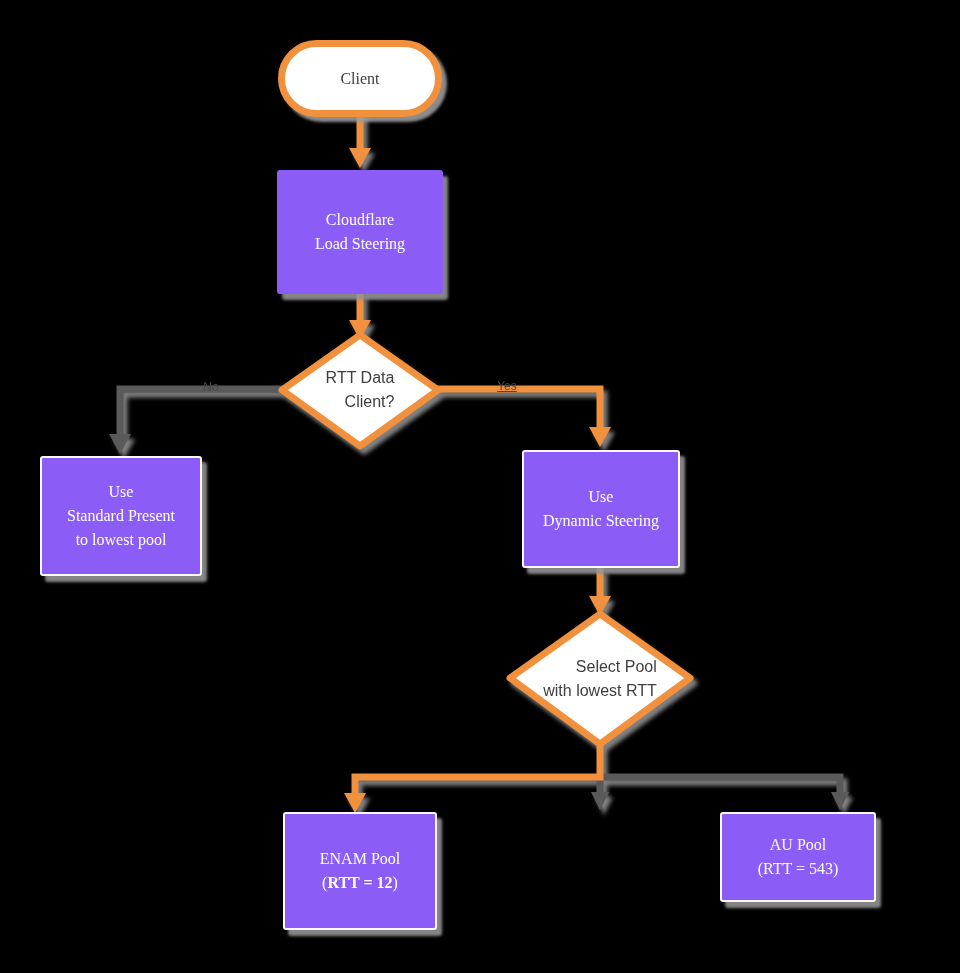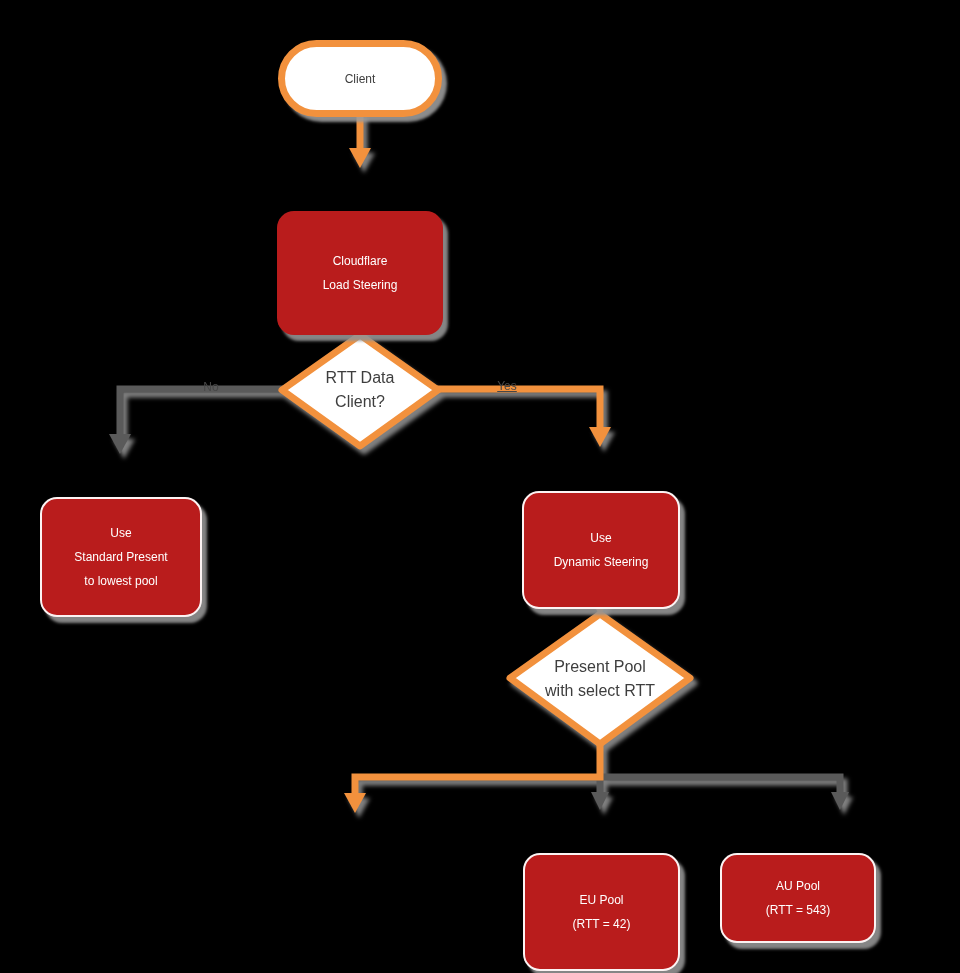--- a/index.html
+++ b/index.html
@@ -6,35 +6,34 @@
   html,body{margin:0;padding:0;background:#000;}
   .canvas{
     position:relative;width:960px;height:973px;background:#000;overflow:hidden;
     font-family:"Liberation Sans", sans-serif;
   }
   .layer{position:absolute;left:0;top:0;}
   svg.connectors{filter:drop-shadow(4px 5px 2px rgba(150,150,150,0.85));}
   .node{
     position:absolute;box-sizing:border-box;
     display:flex;flex-direction:column;justify-content:center;
-    text-align:center;font-size:12px;line-height:24px;
+    text-align:center;font-size:16px;line-height:24px;font-family:Liberation Serif, serif;
   }
   .orange-box{
-    background:#b91c1c;color:#FFFFFF;border-radius:17px;
+    background:#8b5cf6;color:#FFFFFF;border-radius:3px;
     box-shadow:5px 6px 3px rgba(148,148,148,0.9);
-    margin-top:41px;
   }
   .bordered{border:2px solid rgba(255,255,255,0.95);}
   .stadium{
     background:#FFFFFF;color:#3E3E3E;border:7px solid #F2913D;border-radius:45px;
     box-shadow:5px 5px 3px rgba(155,155,155,0.9);
   }
   .diamond-label{
     position:absolute;transform:translate(-50%,-50%);
-    display:flex;flex-direction:column;align-items:center;justify-content:center;
+    display:flex;flex-direction:column;align-items:flex-end;justify-content:center;
     color:#3E3E3E;font-size:16px;line-height:24px;text-align:center;white-space:nowrap;
   }
   .line{display:block;white-space:nowrap;}
   .bold{font-weight:bold;}
   .edge-label{
     position:absolute;transform:translate(-50%,-50%);
     color:#474747;font-size:12px;white-space:nowrap;
   }
 </style>
 </head>
@@ -98,28 +97,28 @@
     <span class="line">Standard Present</span>
     <span class="line">to lowest pool</span>
   </div>
 
   <div class="node orange-box bordered" style="left:522px;top:450px;width:158px;height:118px;">
     <span class="line">Use</span>
     <span class="line">Dynamic Steering</span>
   </div>
 
   <div class="diamond-label" style="left:600px;top:679px;">
-    <span class="line">Present Pool</span>
-    <span class="line">with select RTT</span>
+    <span class="line">Select Pool</span>
+    <span class="line">with lowest RTT</span>
   </div>
 
+  <div class="node orange-box bordered" style="left:283px;top:812px;width:154px;height:118px;">
+    <span class="line">ENAM Pool</span>
+    <span class="line"><span>(</span><span class="bold">RTT = 12</span><span>)</span></span>
+  </div>
 
-  <div class="node orange-box bordered" style="left:523px;top:812px;width:157px;height:118px;">
-    <span class="line">EU Pool</span>
-    <span class="line">(RTT = 42)</span>
-  </div>
 
   <div class="node orange-box bordered" style="left:720px;top:812px;width:156px;height:90px;">
     <span class="line">AU Pool</span>
     <span class="line">(RTT = 543)</span>
   </div>
 
 </div>
 
 </body></html>

